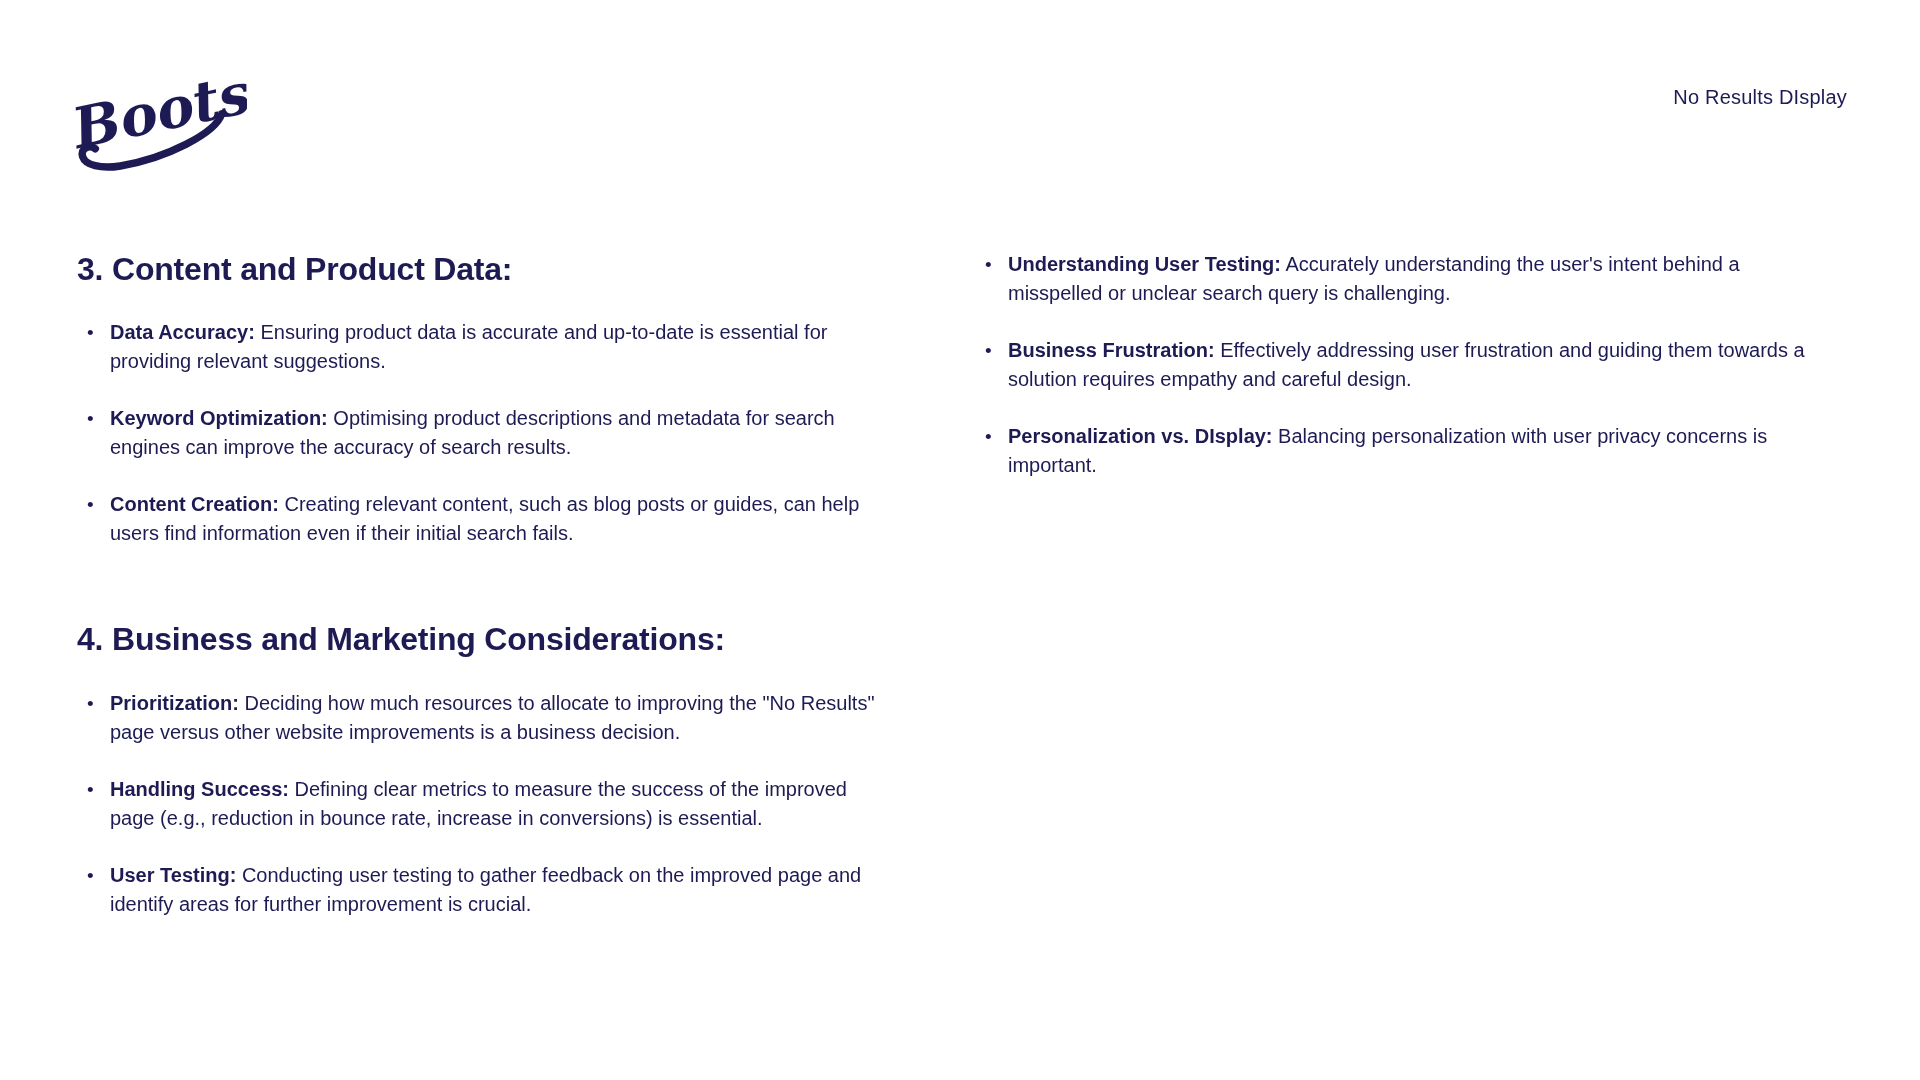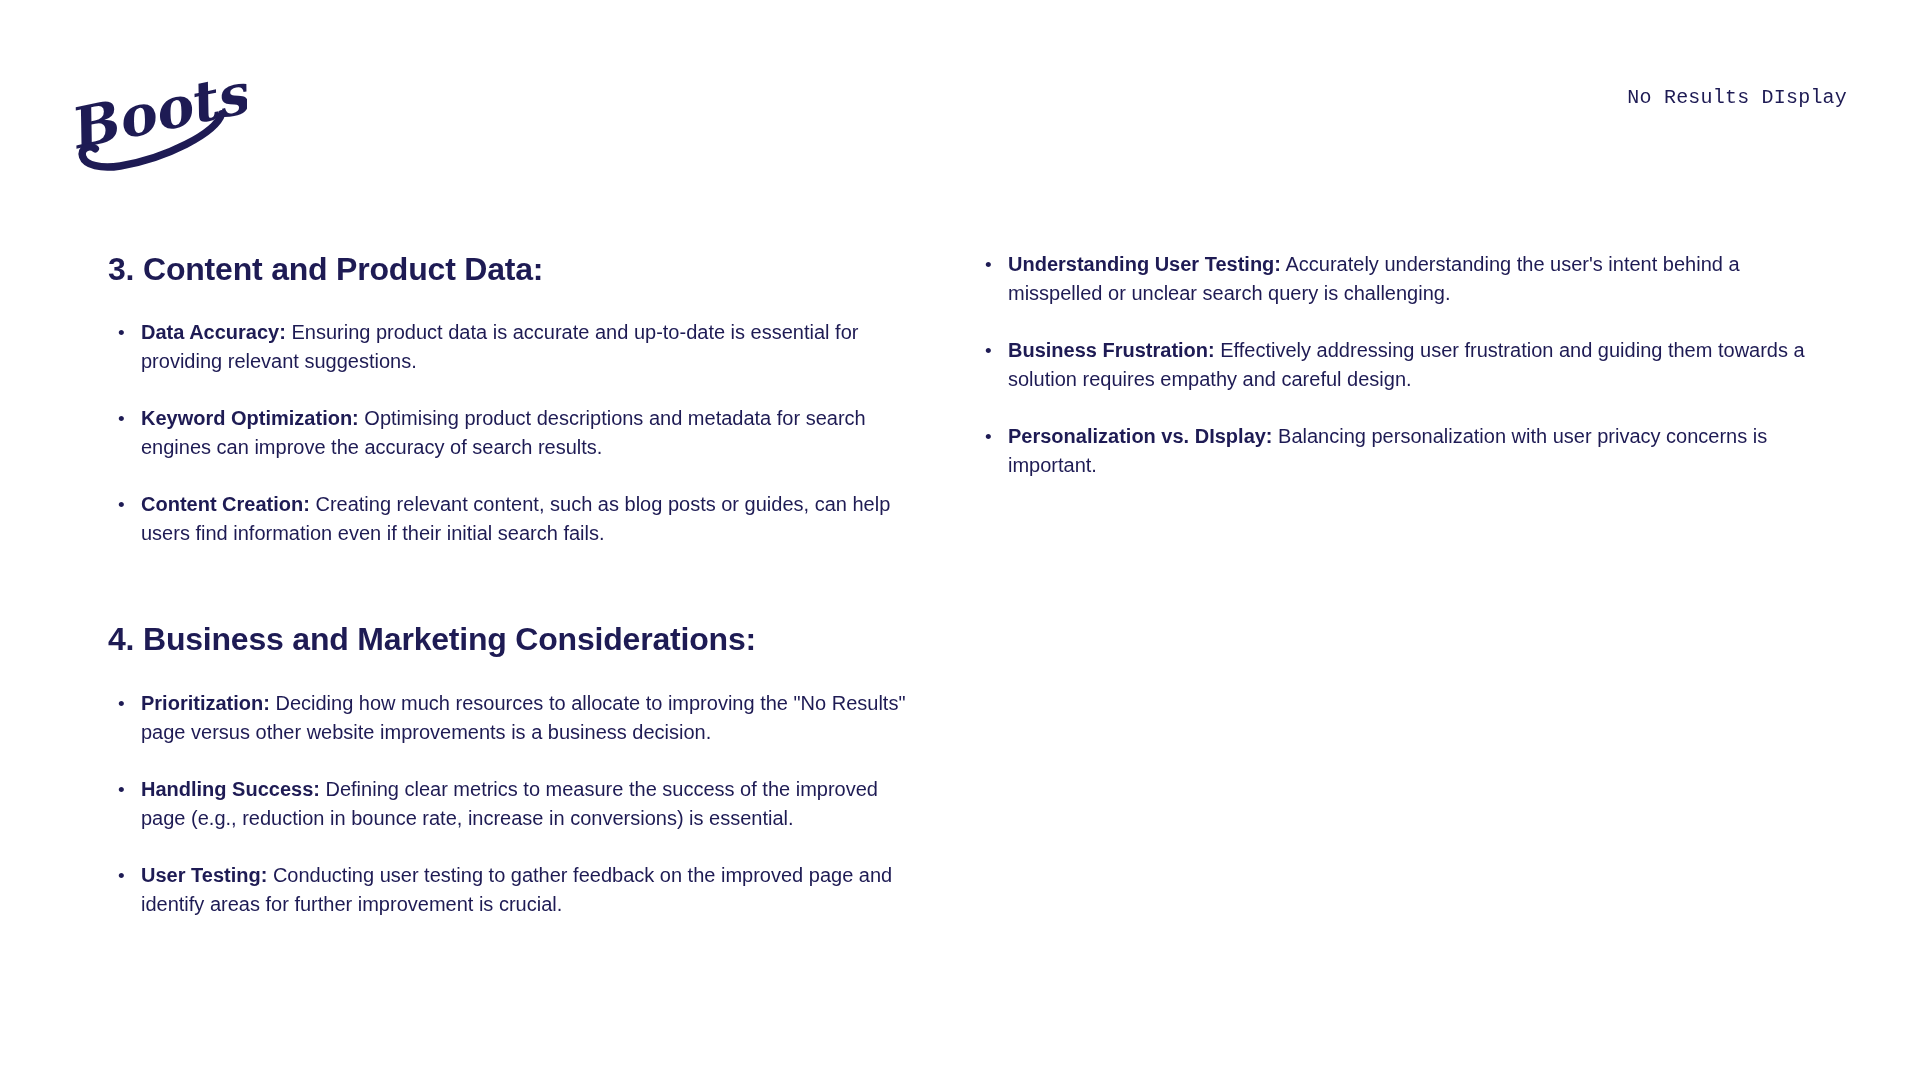--- a/index.html
+++ b/index.html
@@ -25,29 +25,28 @@
     width: 185px;
     height: 105px;
   }
   .page-label {
     position: absolute;
     top: 86px;
     right: 73px;
     font-size: 20px;
     font-weight: 500;
     letter-spacing: 0.2px;
-    font-family: Liberation Mono, monospace;
   }
 
   
   .col {
     position: absolute;
     top: 250px;
   }
-  .col-left  { left: 77px;  width: 818px; margin-left: 31px; }
+  .col-left  { left: 77px;  width: 818px; }
   .col-right { left: 975px; width: 848px; }
 
   .section-heading {
     margin: 0 0 30px 0;
     font-size: 32px;
     font-weight: 700;
     letter-spacing: -0.2px;
     line-height: 1.2;
   }
   .section + .section { margin-top: 72px; }

